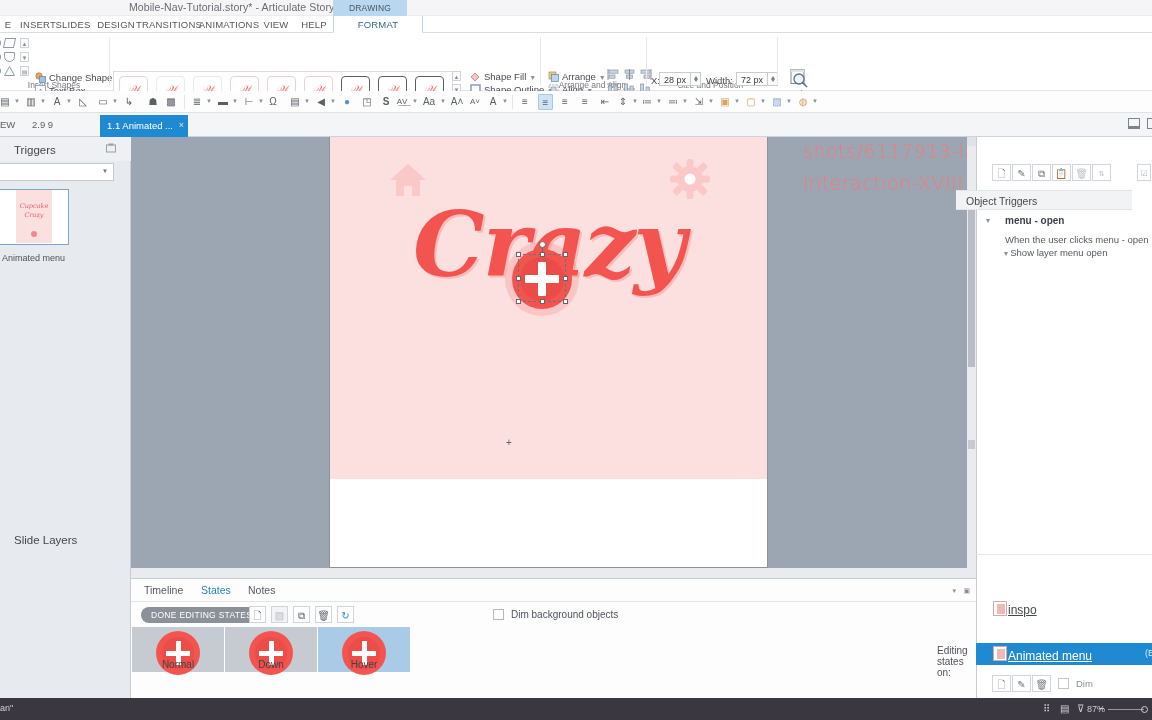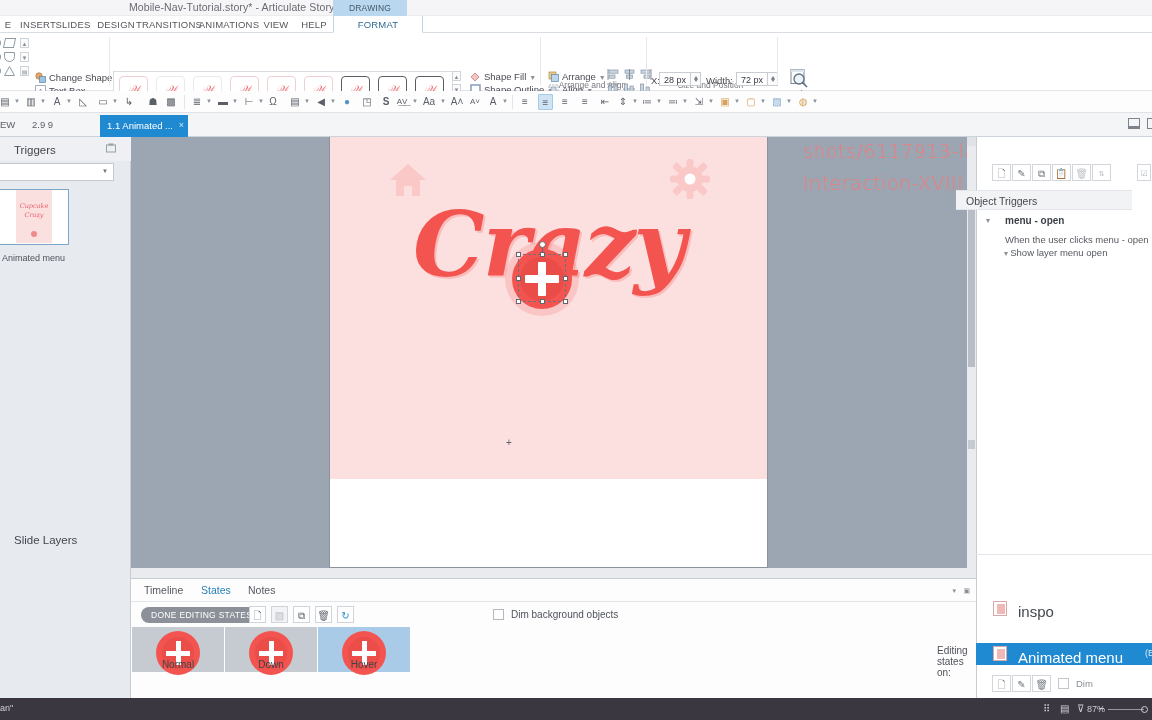--- a/index.html
+++ b/index.html
@@ -265,21 +265,21 @@
   .trg-twisty{ position:absolute; left:986px; font-size:8px; color:#8a8f96;}
   .trg-line{ position:absolute; left:1005px; font-size:9.5px; color:#55595f;}
   .trg-sub{ position:absolute; left:1004px; font-size:9.5px; color:#55595f;}
 
   .layerrow{ position:absolute; left:0; width:176px; height:21px; }
   .layerrow.sel{ background:#1f8ad2; }
   .layerrow .th{ position:absolute; left:17px; top:3px; width:14px; height:15px;
     background:#fff; border:1px solid #d9a8a8; }
   .layerrow .th i{ position:absolute; left:3px; top:2px; width:8px; height:10px;
     background:#f2b8b8; display:block; font-style:normal;}
-  .layerrow .nm{ position:absolute; left:42px; top:5px; font-size:15px; color:#44484f;}
+  .layerrow .nm{ position:absolute; left:32px; top:5px; font-size:12px; color:#44484f;text-decoration:underline;}
   .layerrow.sel .nm{ color:#fff; }
   .layerrow .meta{ position:absolute; right:-2px; top:5px; font-size:9px; color:#d7e9f7;}
   .dimlbl{ position:absolute; left:1076px; font-size:9.5px; color:#8a8f96;}
   .dimcb{ position:absolute; left:1058px; width:11px; height:11px; border:1px solid #c2c7ce; background:#fff;}
 
   
   .statusbar{
     position:absolute; left:0; top:698px; width:1152px; height:22px;
     background:#3b3741; color:#c9c5cf;
   }
@@ -311,20 +311,23 @@
     <div class="mi" style="left:93px;width:46px">DESIGN</div>
     <div class="mi" style="left:135px;width:68px">TRANSITIONS</div>
     <div class="mi" style="left:196px;width:66px">ANIMATIONS</div>
     <div class="mi" style="left:258px;width:36px">VIEW</div>
     <div class="mi" style="left:296px;width:36px">HELP</div>
     <div class="mi active" style="left:333px;width:90px">FORMAT</div>
   </div>
 
   <div class="ribbon">
 
+    <div class="rgroup" style="left:0;width:108px">
+      <div class="glabel">Insert Shapes</div>
+    </div>
 
     <div style="position:absolute;left:-10px;top:5px">
       <div class="shapecell" style="left:0;top:0">
           <div class="s" style="border-radius:50%"></div>
         </div>
       <div class="shapecell" style="left:14px;top:0">
           <div class="s" style="transform:skewX(-12deg)"></div>
         </div>
       <div class="shapecell" style="left:0;top:14px">
           <div class="s" style="border-radius:50%"></div>

